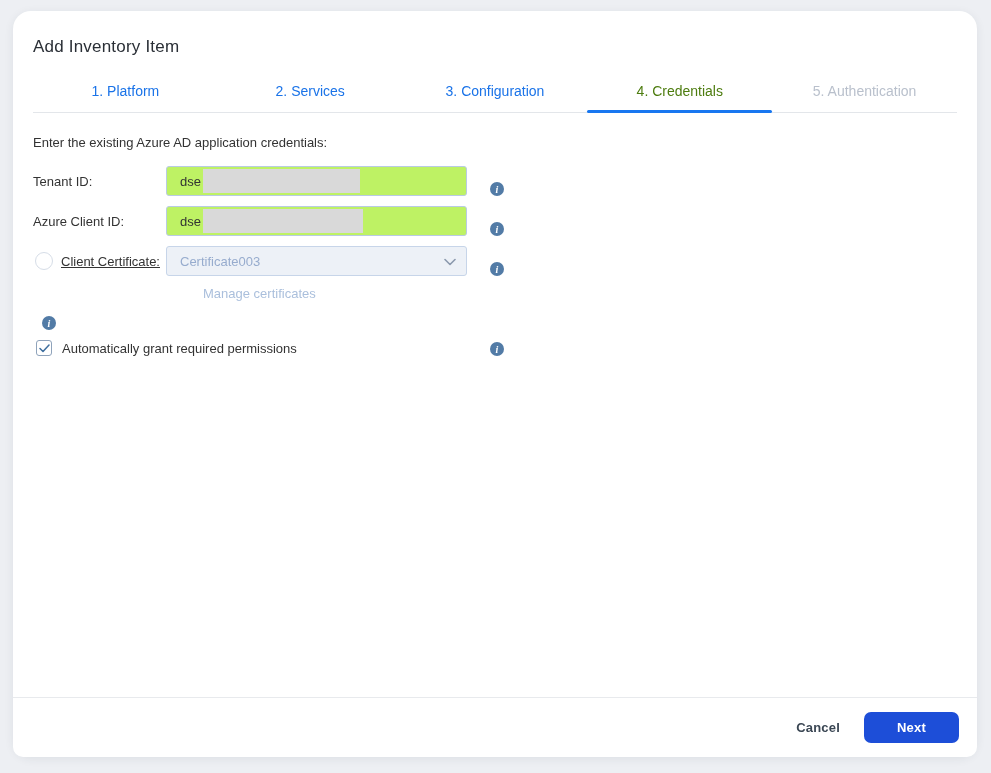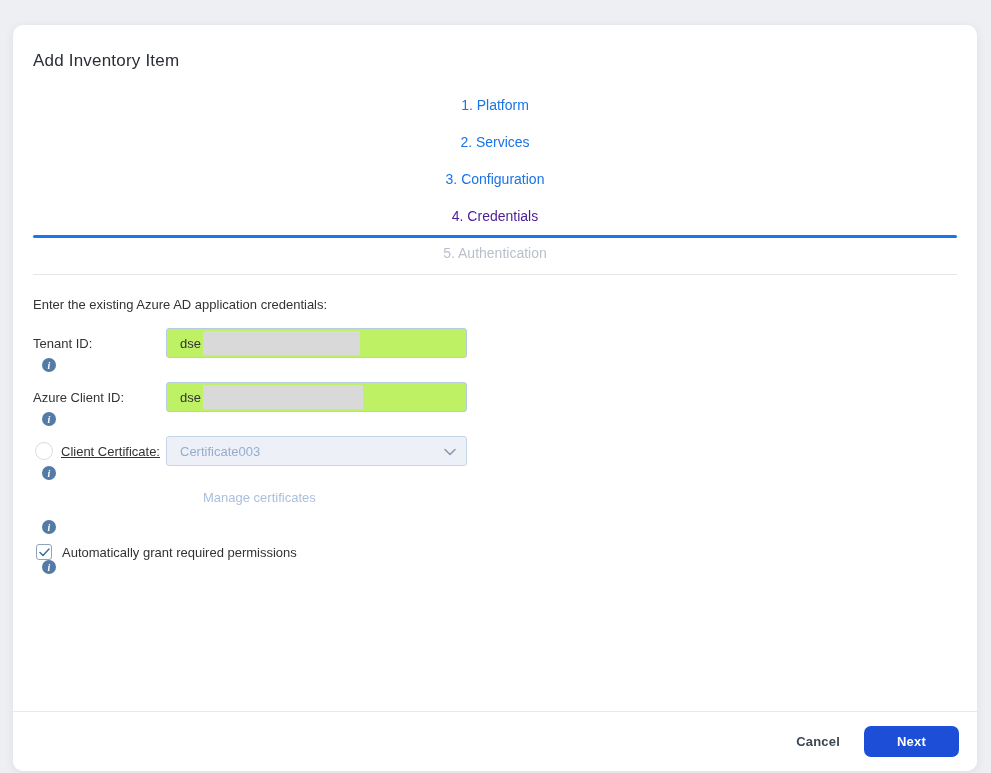--- a/index.html
+++ b/index.html
@@ -6,67 +6,65 @@
   html,body { width:991px; height:773px; }
   body {
     background:#edeff3;
     font-family:"Liberation Sans", sans-serif;
     color:#333;
     overflow:hidden;
     position:relative;
   }
   .card {
     position:absolute;
-    left:13px; top:25px;
+    left:13px; top:11px;
     width:964px; height:746px;
     background:#ffffff;
-    border-radius:10px;
+    border-radius:18px;
     box-shadow:0 2px 10px rgba(40,50,70,0.08);
   }
   .card-header { padding:26px 20px 0 20px; }
   .dialog-title {
     font-size:17px;
     color:#2a2f36;
     font-weight:400;
     letter-spacing:.2px;
   }
   
   .tabs {
     display:flex;
     margin:18px 20px 0 20px;
     border-bottom:1px solid #e3e6ea;
-    flex-direction:column;
   }
   .tab {
     flex:1 1 0;
     text-align:center;
     font-size:14px;
     padding:8px 0 13px 0;
     position:relative;
     cursor:pointer;
   }
   .tab-link { color:#1a73e8; }
-  .tab-active { color:#4c1d95; }
+  .tab-active { color:#4d7c0f; }
   .tab-active::after {
     content:"";
     position:absolute;
     left:0; right:0; bottom:-1px;
     height:3px;
     background:#1877f0;
     border-radius:2px;
   }
   .tab-disabled { color:#b9c0cc; cursor:default; }
   
   .content { padding:22px 20px 0 20px; }
   .intro { font-size:13px; color:#333; margin-bottom:16px; }
   .form-row {
     display:flex;
-    align-items:flex-start;
+    align-items:flex-end;
     margin-bottom:10px;
-    flex-direction:column;
   }
   .row-left {
     width:448px;
     display:flex;
     align-items:center;
     flex:0 0 auto;
   }
   .field-label {
     width:133px;
     font-size:13px;

